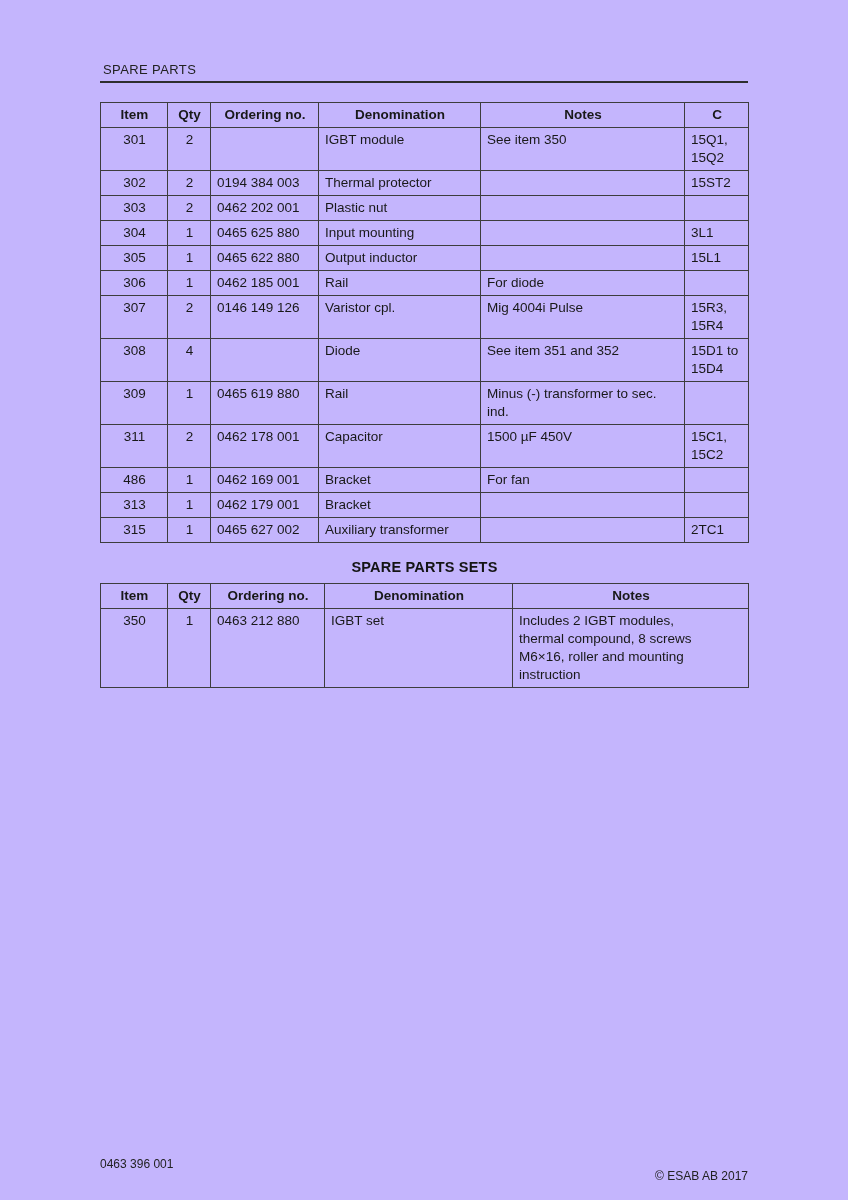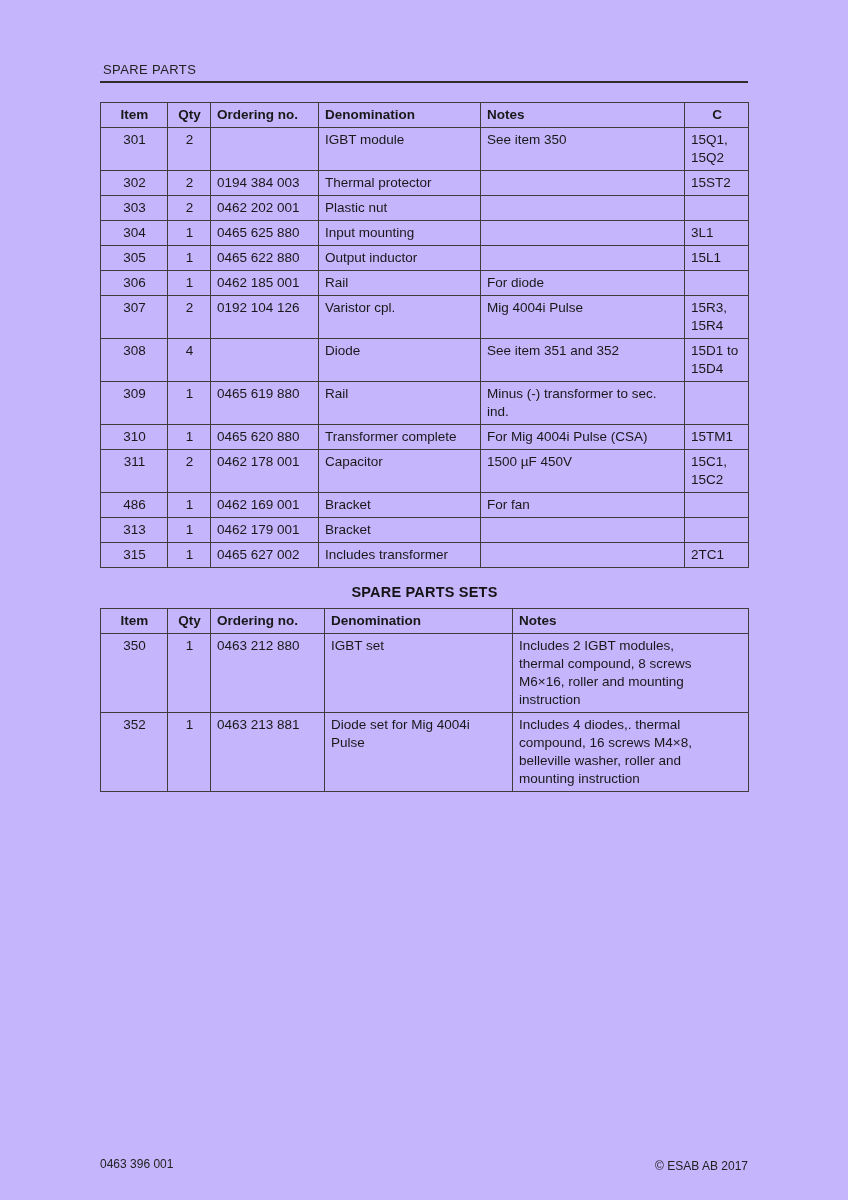--- a/index.html
+++ b/index.html
@@ -40,42 +40,42 @@
   .sets-table  { margin-top: 8px; }
   th, td {
     border: 1px solid #3d3d3d;
     vertical-align: top;
     font-size: 13.5px;
     line-height: 18px;
     padding: 3px 5px 3px 6px;
     white-space: pre-line;
     overflow: hidden;
   }
-  th { font-weight: 700; text-align: left; }
+  th { font-weight: 700; text-align: center; }
   .al-c { text-align: center; }
   .sets-title {
     font-size: 14.5px;
     font-weight: 700;
     margin: 16px 0 0 1px;
     letter-spacing: 0.2px;
     color: #141414;
     text-align: center;
   }
   .footer {
     position: absolute;
     left: 100px;
     top: 1154px;
     width: 648px;
     height: 30px;
     font-size: 12px;
     color: #222222;
   }
   .footer-left  { position: absolute; left: 0;  top: 3px; }
   .footer-center{ position: absolute; left: 0; right: 0; top: 4px; text-align: center; font-weight: 700; font-size: 13.5px; }
-  .footer-right { position: absolute; right: 0; top: 5px; }
+  .footer-right { position: absolute; right: 0; top: 15px; }
 </style>
 </head>
 <body>
 
 <div class="page">
   <div class="content">
 
     <div class="doc-title">SPARE PARTS</div>
     <hr class="header-rule">
 
@@ -144,21 +144,21 @@
           <td class="al-c">306</td>
           <td class="al-c">1</td>
           <td>0462 185 001</td>
           <td>Rail</td>
           <td>For diode</td>
           <td></td>
         </tr>
         <tr>
           <td class="al-c">307</td>
           <td class="al-c">2</td>
-          <td>0192 104 126</td>
+          <td>0146 149 126</td>
           <td>Varistor cpl.</td>
           <td>Mig 4004i Pulse</td>
           <td>15R3,
 15R4</td>
         </tr>
         <tr>
           <td class="al-c">308</td>
           <td class="al-c">4</td>
           <td></td>
           <td>Diode</td>
@@ -167,28 +167,20 @@
 15D4</td>
         </tr>
         <tr>
           <td class="al-c">309</td>
           <td class="al-c">1</td>
           <td>0465 619 880</td>
           <td>Rail</td>
           <td>Minus (-) transformer to sec.
 ind.</td>
           <td></td>
-        </tr>
-        <tr>
-          <td class="al-c">310</td>
-          <td class="al-c">1</td>
-          <td>0465 620 880</td>
-          <td>Transformer complete</td>
-          <td>For Mig 4004i Pulse (CSA)</td>
-          <td>15TM1</td>
         </tr>
         <tr>
           <td class="al-c">311</td>
           <td class="al-c">2</td>
           <td>0462 178 001</td>
           <td>Capacitor</td>
           <td>1500 µF 450V</td>
           <td>15C1,
 15C2</td>
         </tr>
@@ -205,21 +197,21 @@
           <td class="al-c">1</td>
           <td>0462 179 001</td>
           <td>Bracket</td>
           <td></td>
           <td></td>
         </tr>
         <tr>
           <td class="al-c">315</td>
           <td class="al-c">1</td>
           <td>0465 627 002</td>
-          <td>Includes transformer</td>
+          <td>Auxiliary transformer</td>
           <td></td>
           <td>2TC1</td>
         </tr>
       </tbody>
     </table>
 
     <div class="sets-title">SPARE PARTS SETS</div>
 
     <table class="sets-table">
       <colgroup>
@@ -242,31 +234,20 @@
         <tr>
           <td class="al-c">350</td>
           <td class="al-c">1</td>
           <td>0463 212 880</td>
           <td>IGBT set</td>
           <td>Includes 2 IGBT modules,
 thermal compound, 8 screws
 M6×16, roller and mounting
 instruction</td>
         </tr>
-        <tr>
-          <td class="al-c">352</td>
-          <td class="al-c">1</td>
-          <td>0463 213 881</td>
-          <td>Diode set for Mig 4004i
-Pulse</td>
-          <td>Includes 4 diodes,. thermal
-compound, 16 screws M4×8,
-belleville washer, roller and
-mounting instruction</td>
-        </tr>
       </tbody>
     </table>
 
   </div>
 
   <div class="footer">
     <span class="footer-left">0463 396 001</span>
     <span class="footer-right">© ESAB AB 2017</span>
   </div>
 </div>

